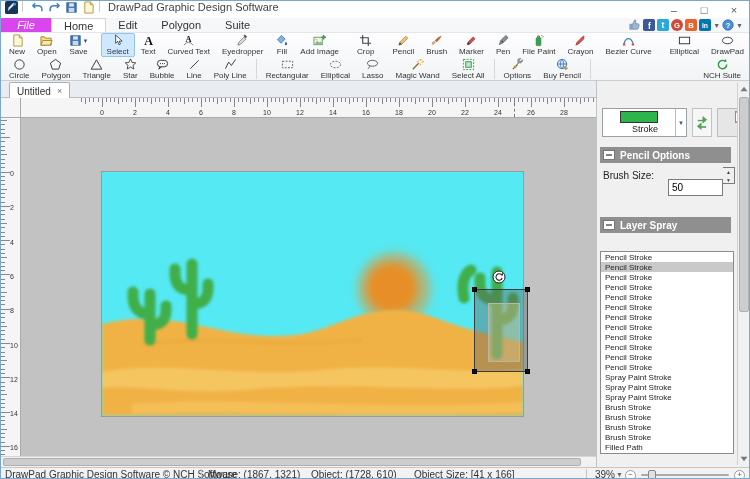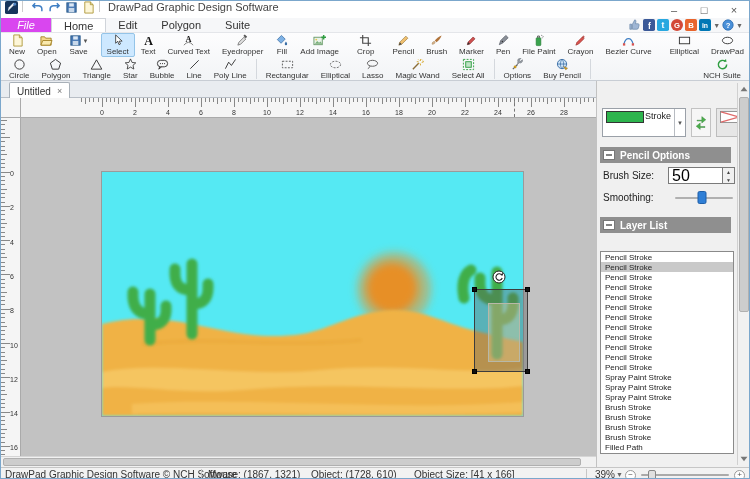--- a/index.html
+++ b/index.html
@@ -61,31 +61,31 @@
   .sel-inner{position:absolute;left:13px;top:13px;width:30px;height:57px;border:1px solid #b8b8a8;background:rgba(238,216,150,.35);}
   .rotcur{position:absolute;left:471px;top:152px;width:14px;height:14px;}
 
   
   .panel{position:absolute;left:595px;top:80px;width:155px;height:386px;background:#f0f0f0;border-left:1px solid #c2c2c2;box-sizing:border-box;}
   .phead{position:absolute;left:3px;width:131px;height:16px;background:#8f8f8f;color:#fff;display:flex;align-items:center;gap:5px;padding-left:3px;box-sizing:border-box;}
   .phead .ptitle{font-size:10px;font-weight:bold;}
   .minusbox{width:12px;height:10px;}
   .swrow{position:absolute;left:5px;top:27px;height:29px;display:flex;align-items:stretch;gap:5px;}
   .swbtn{display:flex;align-items:stretch;background:#fff;border:1px solid #9aa0a8;box-sizing:border-box;}
-  .swmain{display:flex;flex-direction:row;align-items:flex-start;justify-content:center;padding:2px 3px;gap:1px;}
+  .swmain{display:flex;flex-direction:column;align-items:flex-end;justify-content:center;padding:2px 17px;gap:1px;}
   .swatch{width:38px;height:12px;border:1px solid #333;box-sizing:border-box;}
   .swlabel{font-size:9px;color:#222;}
   .swdrop{width:10px;border-left:1px solid #b8bcc2;display:flex;align-items:center;justify-content:center;font-size:6px;color:#555;}
   .swbtn.disabled{background:#e6e6e6;border-color:#bcbcbc;}
   .swbtn.disabled .swlabel{color:#9a9a9a;}
   .swapbtn{width:20px;display:flex;align-items:center;justify-content:center;background:#f6f6f6;border:1px solid #c2c2c2;box-sizing:border-box;}
   .swapbtn .ic{width:16px;height:16px;}
   .optrow{position:absolute;left:6px;width:128px;height:17px;display:flex;align-items:center;}
   .optlabel{font-size:10px;color:#222;}
-  .bsinput{position:absolute;left:65px;top:0;width:55px;height:17px;border:1px solid #7a7a7a;font-size:16px;padding:0 3px;box-sizing:border-box;font-family:"Liberation Sans",sans-serif;}
+  .bsinput{position:absolute;left:65px;top:12px;width:55px;height:17px;border:1px solid #7a7a7a;font-size:10px;padding:0 3px;box-sizing:border-box;font-family:"Liberation Sans",sans-serif;}
   .spinner{position:absolute;left:120px;top:0;width:12px;height:17px;border:1px solid #7a7a7a;border-left:none;box-sizing:border-box;display:flex;flex-direction:column;background:#f0f0f0;}
   .spinner span{flex:1;font-size:5px;color:#444;text-align:center;line-height:8px;}
   .sltrack{position:absolute;left:72px;top:8px;width:58px;height:2px;background:#b0b0b0;border-radius:1px;}
   .slthumb{position:absolute;top:-6px;width:9px;height:13px;background:#2f7fd6;border:1px solid #1e5fa8;border-radius:2px;box-sizing:border-box;transform:translateX(-50%);}
   .layerrow{position:absolute;left:3px;width:131px;height:16px;background:linear-gradient(#f7fafd,#dde6f2);border:1px solid #b8c4d4;box-sizing:border-box;display:flex;align-items:center;gap:5px;padding:0 3px;}
   .layerrow .ltitle{font-size:10px;color:#222;flex:1;}
   .chkbox{width:13px;height:11px;}
   .layerlist{position:absolute;left:3px;top:170px;width:134px;height:203px;background:#fff;border:1px solid #8a8a8a;box-sizing:border-box;overflow:hidden;}
   .lrow{height:10px;font-size:8px;color:#222;padding-left:4px;display:flex;align-items:center;white-space:nowrap;}
   .lrow.sel{background:#c9c9c9;}
@@ -926,35 +926,29 @@
       <span class="ptitle">Pencil Options</span>
     </div>
     <div class="optrow" style="top:86px;">
       <span class="optlabel">Brush Size:</span>
       <input class="bsinput" value="50" style="">
       <div class="spinner">
           <span>▲</span>
           <span>▼</span>
         </div>
     </div>
-    <div class="optrow" style="top:108px;">
-      <span class="optlabel">Smoothing:</span>
-      <div class="sltrack">
-        <div class="slthumb" id="smooth-thumb" style="left: 46%;"></div>
-      </div>
-    </div>
 
     <div class="phead" style="top:136px;">
       <span class="ic minusbox">
           <svg viewBox="0 0 12 10">
             <rect x=".5" y=".5" width="11" height="9" fill="#fff" stroke="#777"></rect>
             <path d="M3 5h6" stroke="#333" stroke-width="1.2"></path>
           </svg>
         </span>
-      <span class="ptitle">Layer List</span>
+      <span class="ptitle">Layer Spray</span>
     </div>
     <div class="layerlist" id="layer-list">
         <div class="lrow">Pencil Stroke</div>
         <div class="lrow sel">Pencil Stroke</div>
         <div class="lrow">Pencil Stroke</div>
         <div class="lrow">Pencil Stroke</div>
         <div class="lrow">Pencil Stroke</div>
         <div class="lrow">Pencil Stroke</div>
         <div class="lrow">Pencil Stroke</div>
         <div class="lrow">Pencil Stroke</div>

